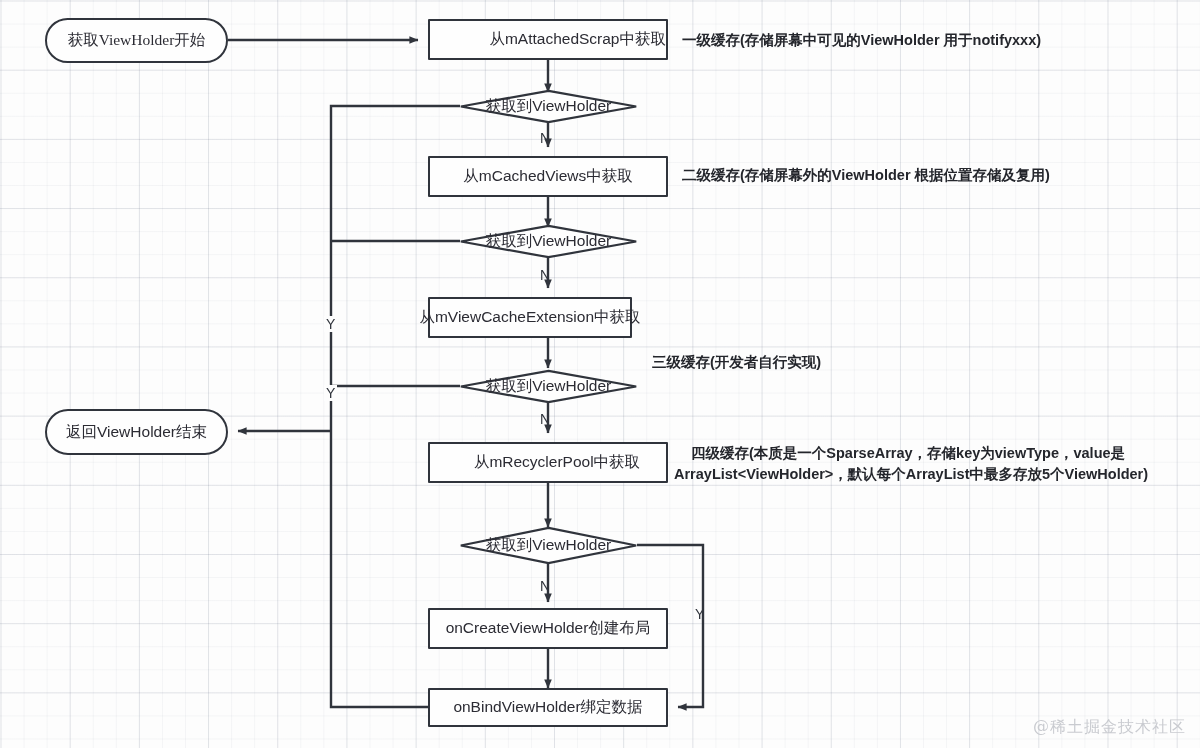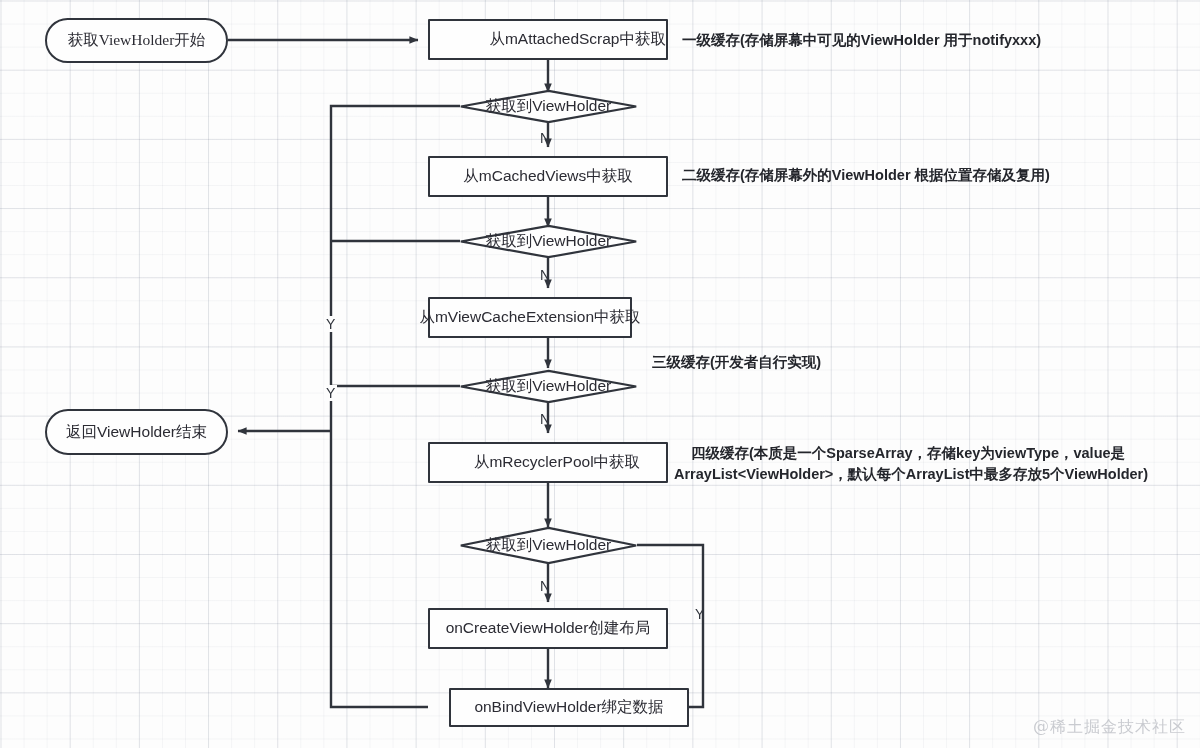--- a/index.html
+++ b/index.html
@@ -168,21 +168,21 @@
   </div>
 
   <div class="node proc" style="left:428px; top:442px; width:240px; height:41px;padding-left:18px;">
     <span>从mRecyclerPool中获取</span>
   </div>
 
   <div class="node proc" style="left:428px; top:608px; width:240px; height:41px;">
     <span>onCreateViewHolder创建布局</span>
   </div>
 
-  <div class="node proc" style="left:428px; top:688px; width:240px; height:39px;margin-left:21px;">
+  <div class="node proc" style="left:428px; top:688px; width:240px; height:39px;">
     <span>onBindViewHolder绑定数据</span>
   </div>
 
   <div class="diamond-wrap" style="left:460px; top:90px; width:177px; height:33px;">
     <svg width="177" height="33" viewBox="0 0 177 33">
       <polygon points="88.5,0.8 176.2,16.5 88.5,32.2 0.8,16.5" fill="#fefefe" stroke="#30343c" stroke-width="2.2"></polygon>
     </svg>
     <span class="diamond-label">获取到ViewHolder</span>
   </div>
 

